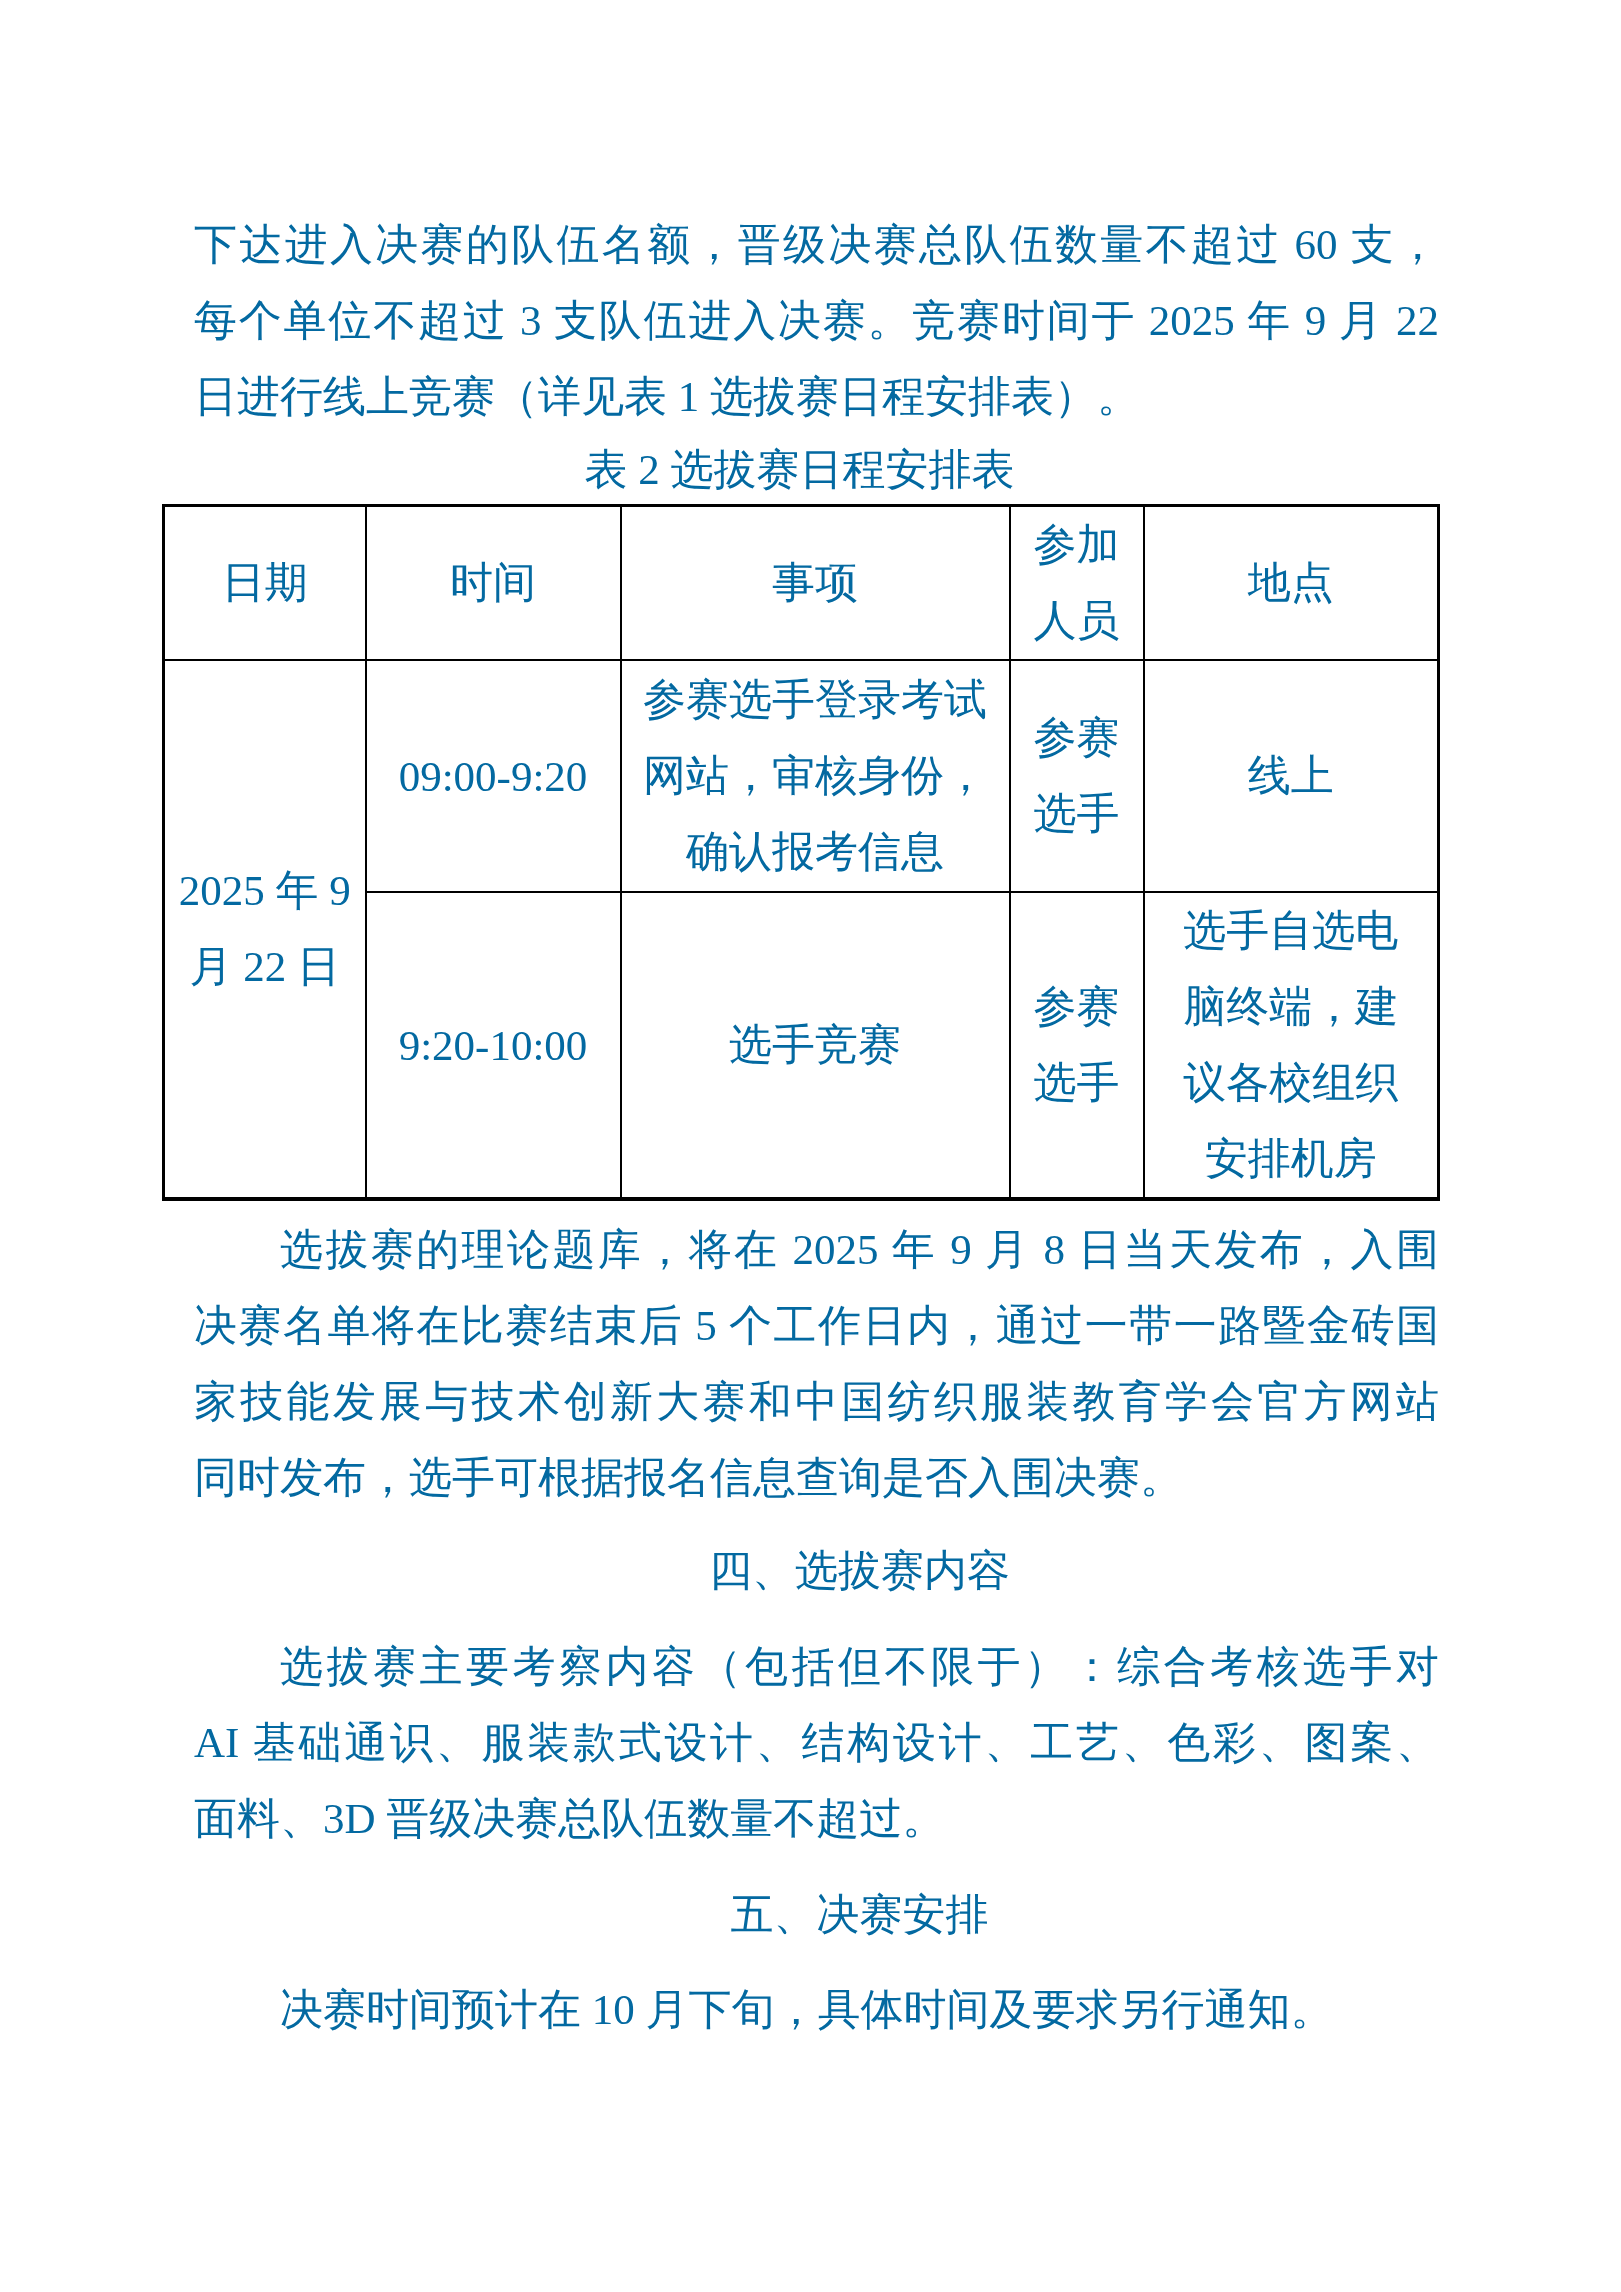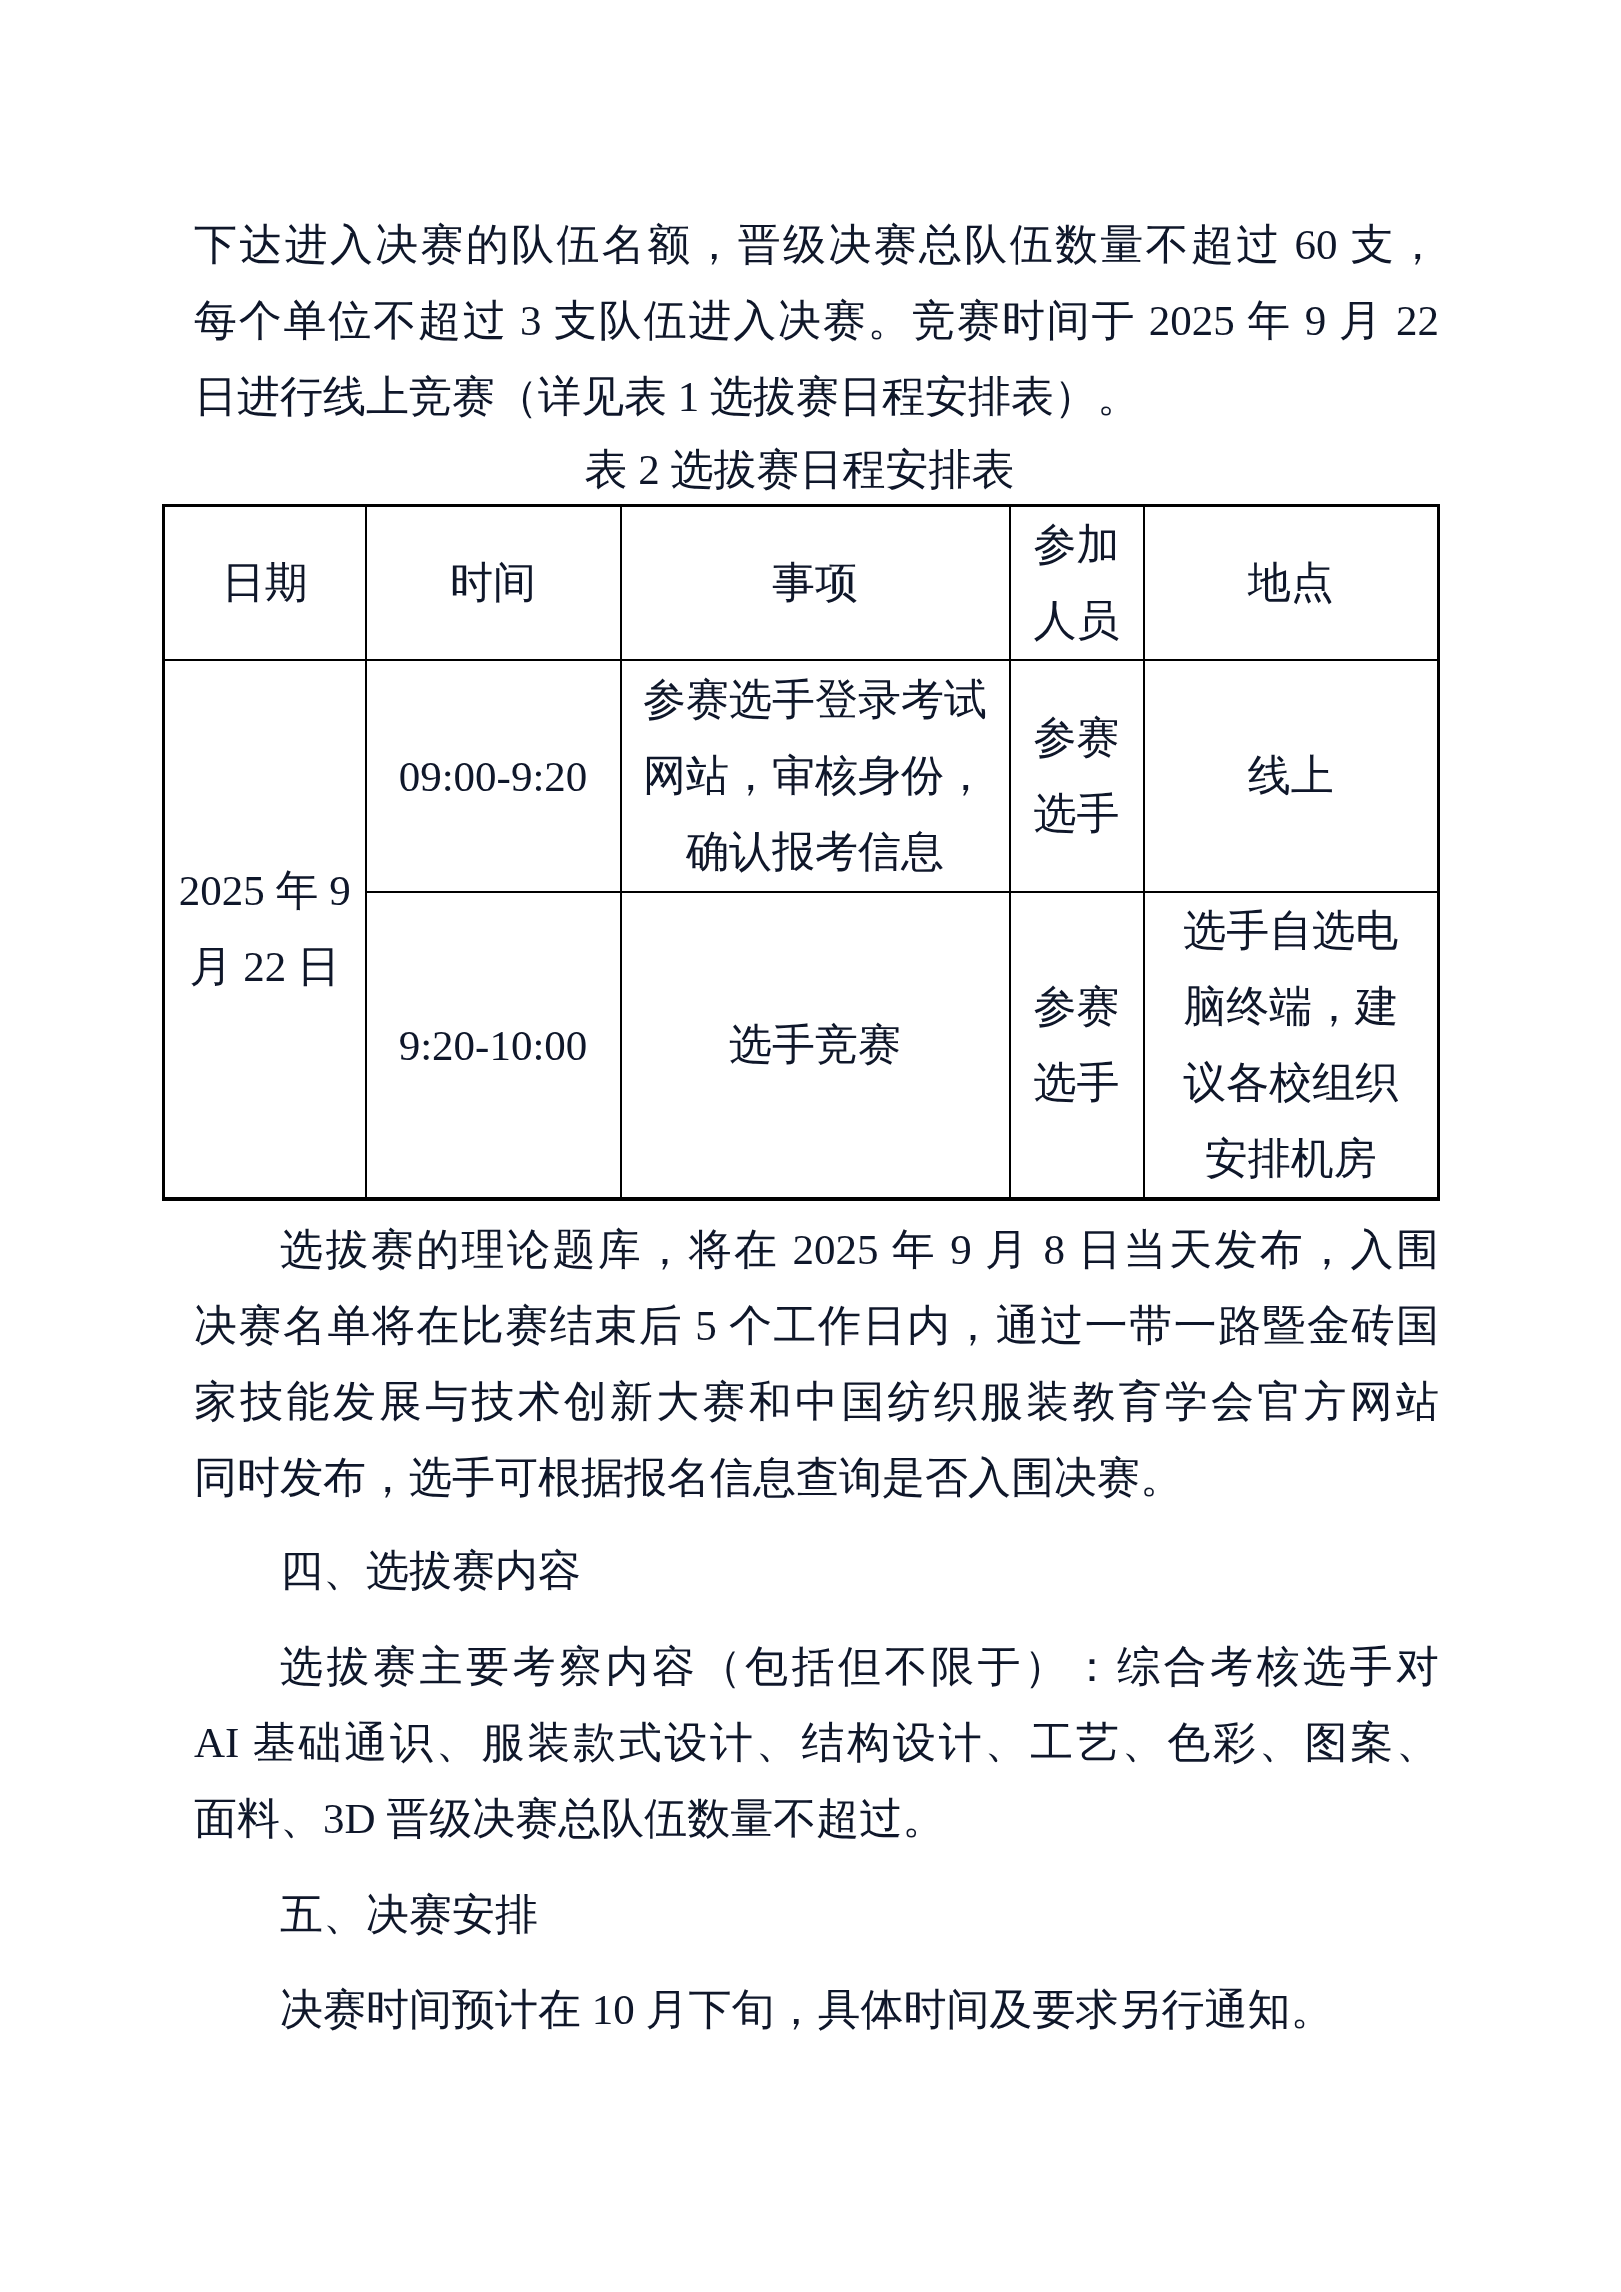--- a/index.html
+++ b/index.html
@@ -1,40 +1,41 @@
 <!DOCTYPE html>
 <html><head>
 <meta charset="utf-8">
 <style>
   html, body { margin: 0; padding: 0; background: #ffffff; }
   .page {
     position: relative;
     width: 1621px;
     height: 2293px;
     background: #ffffff;
-    color: #0f172a;
+    color: #0369a1;
     font-family: "Liberation Serif", "DejaVu Serif", serif;
     font-size: 43px;
     overflow: hidden;
   }
   .para { margin: 0 182px 0 194px; }
   .line {
     line-height: 76px;
     text-align: justify;
     text-align-last: justify;
     text-justify: inter-character;
     white-space: pre-wrap;
   }
   .line.end { text-align-last: auto; }
   .line.ind { text-indent: 86px; }
   .heading {
     margin: 0 182px 0 194px;
     line-height: 76px;
     text-indent: 86px;
     white-space: pre-wrap;
+    text-align: center;
   }
   .caption {
     margin-left: 162px;
     width: 1275px;
     line-height: 69px;
     text-align: center;
     white-space: pre-wrap;
   }
   
   .p1 { margin-top: 207px; }

